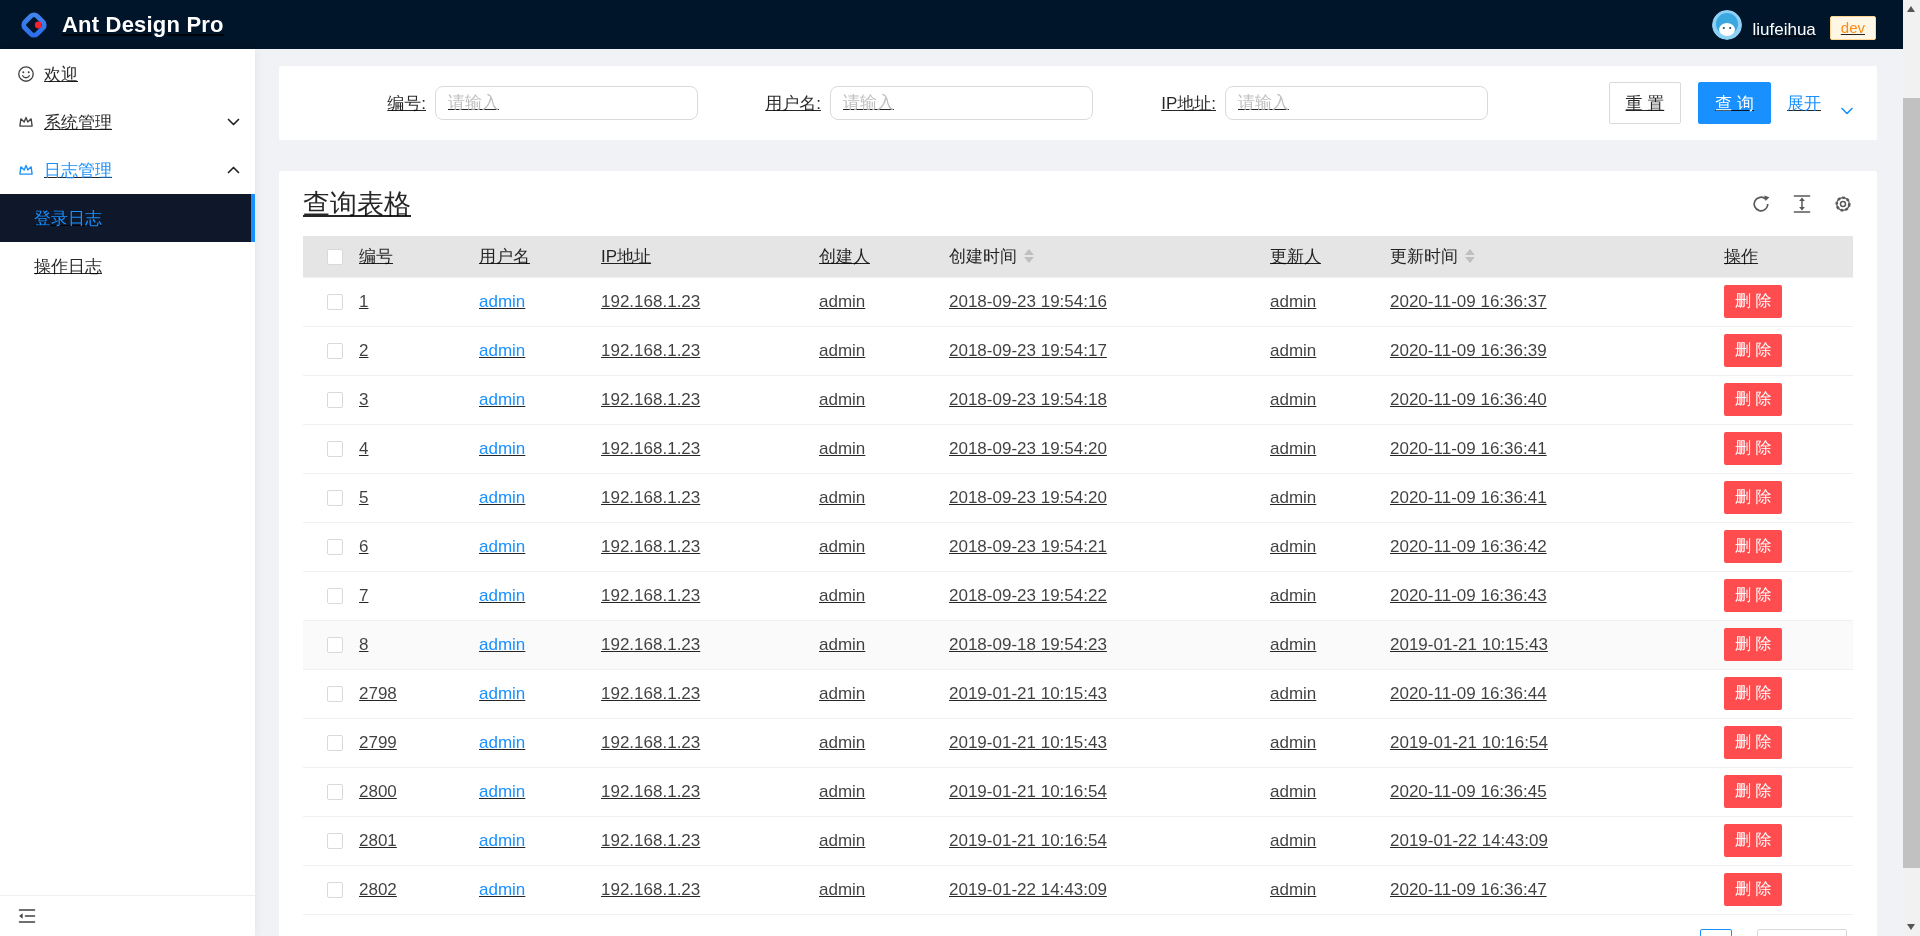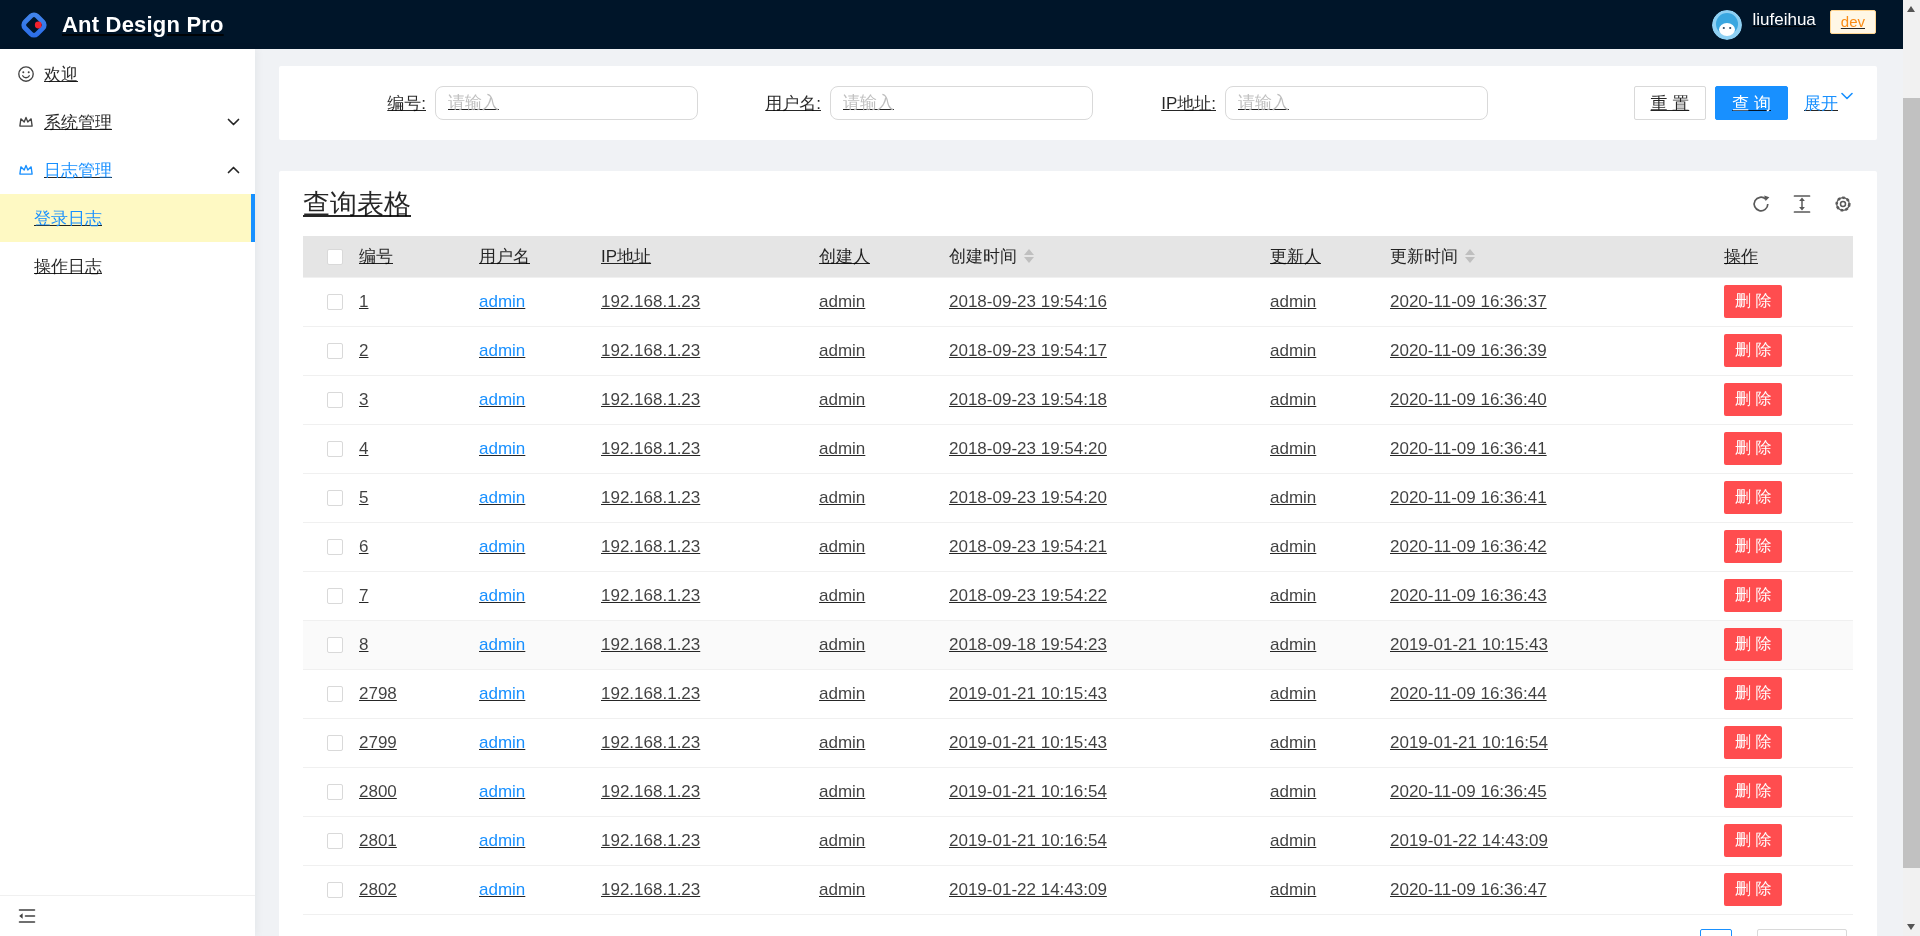--- a/index.html
+++ b/index.html
@@ -13,21 +13,21 @@
   }
   .app { display:flex; flex-direction:column; height:100%;text-decoration:underline; }
 
   
   .topbar {
     height:49px; background:#001529; flex:none;
     display:flex; align-items:center; padding:0 44px 0 17px;
   }
   .logo-area { display:flex; align-items:center; }
   .app-title { color:#fff; font-size:22px; font-weight:bold; margin-left:11px; letter-spacing:.2px; }
-  .topbar-right { margin-left:auto; display:flex; align-items:flex-start; }
+  .topbar-right { margin-left:auto; display:flex; align-items:flex-end; }
   .avatar { width:30px; height:30px; border-radius:50%; overflow:hidden; flex:none; cursor:pointer; }
   .username { color:#fff; margin:0 14px 0 10px; cursor:pointer; }
   .env-badge {
     background:#fff7e6; border:1px solid #ffd591; color:#fa8c16;
     border-radius:2px; font-size:15px; padding:1px 10px; line-height:20px;
   }
 
   
   .layout { flex:1; display:flex; min-height:0; }
   .sidebar {
@@ -40,21 +40,21 @@
     height:48px; display:flex; align-items:center;
     padding:0 15px 0 17px; cursor:pointer; position:relative;
   }
   .mi-icon { width:18px; height:18px; margin-right:9px; flex:none; color:#434343; display:flex; }
   .menu-item.active-parent, .menu-item.active-parent .mi-icon { color:#1890ff; }
   .chev { margin-left:auto; display:flex; color:#262626; }
   .sub-item {
     height:48px; display:flex; align-items:center;
     padding-left:34px; cursor:pointer; position:relative; color:rgba(0,0,0,.85);
   }
-  .sub-item.selected { background:#fef9c3; color:#1890ff; }
+  .sub-item.selected { background:#0f172a; color:#1890ff; }
   .sub-item.selected::after {
     content:""; position:absolute; right:0; top:0; bottom:0; width:4px; background:#1890ff;
   }
   .sidebar-footer {
     height:41px; border-top:1px solid #f0f0f0;
     display:flex; align-items:center; padding-left:17px; flex:none;
   }
   .fold-icon { display:flex; cursor:pointer; color:#404040; }
 
   .main { flex:1; min-width:0; padding:17px 43px 0 24px; overflow:hidden; }
@@ -66,25 +66,25 @@
   }
   .form-item { display:flex; align-items:center; width:395px; flex:none; }
   .form-label { width:132px; text-align:right; padding-right:9px; flex:none; white-space:nowrap; }
   .form-input {
     flex:1; min-width:0; height:34px; border:1px solid #d9d9d9; border-radius:8px;
     padding:0 12px; font-size:17px; font-family:inherit; color:rgba(0,0,0,.85); outline:none; background:#fff;
   }
   .form-input::placeholder { color:#bfbfbf; }
   .form-actions { margin-left:auto; display:flex; align-items:center; gap:9px; }
   .btn {
-    height:34px; padding:0 16px; border-radius:2px; font-size:17px; font-family:inherit;
-    border:1px solid #d9d9d9; background:#fff; color:rgba(0,0,0,.85); cursor:pointer; white-space:nowrap;
+    height:42px; padding:0 16px; border-radius:2px; font-size:17px; font-family:inherit;
+    border:1px solid #d9d9d9; background:#fff; color:rgba(0,0,0,.85); cursor:pointer; white-space:nowrap;margin-left:8px;
   }
   .btn-primary { background:#1890ff; border-color:#1890ff; color:#fff; }
-  .expand-link { color:#1890ff; display:flex; align-items:flex-start; gap:3px; cursor:pointer; margin-left:7px; white-space:nowrap; }
+  .expand-link { color:#1890ff; display:flex; align-items:flex-end; gap:20px; cursor:pointer; margin-left:7px; white-space:nowrap; }
 
   
   .table-card { background:#fff; border-radius:2px; margin-top:31px; padding-bottom:40px; }
   .card-header { display:flex; align-items:center; padding:15px 24px 14px; }
   .card-title { font-size:27px; font-weight:500; }
   .toolbar { margin-left:auto; display:flex; align-items:center; gap:21px; color:#595959; }
   .tool-icon { width:20px; height:20px; display:flex; cursor:pointer; }
 
   table { width:calc(100% - 48px); margin:0 24px; border-collapse:collapse; table-layout:fixed; }
   thead th {

